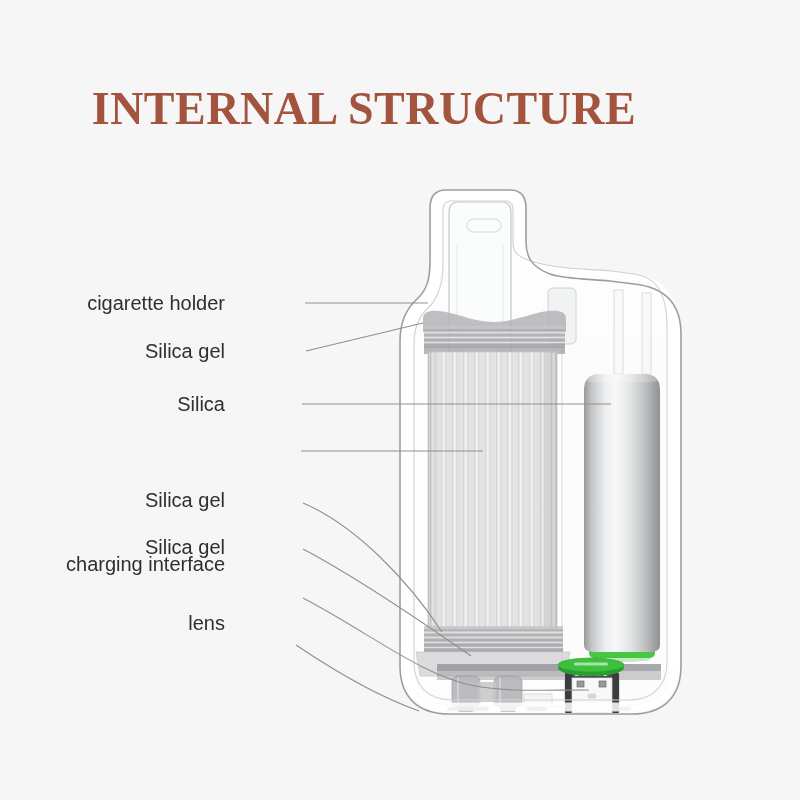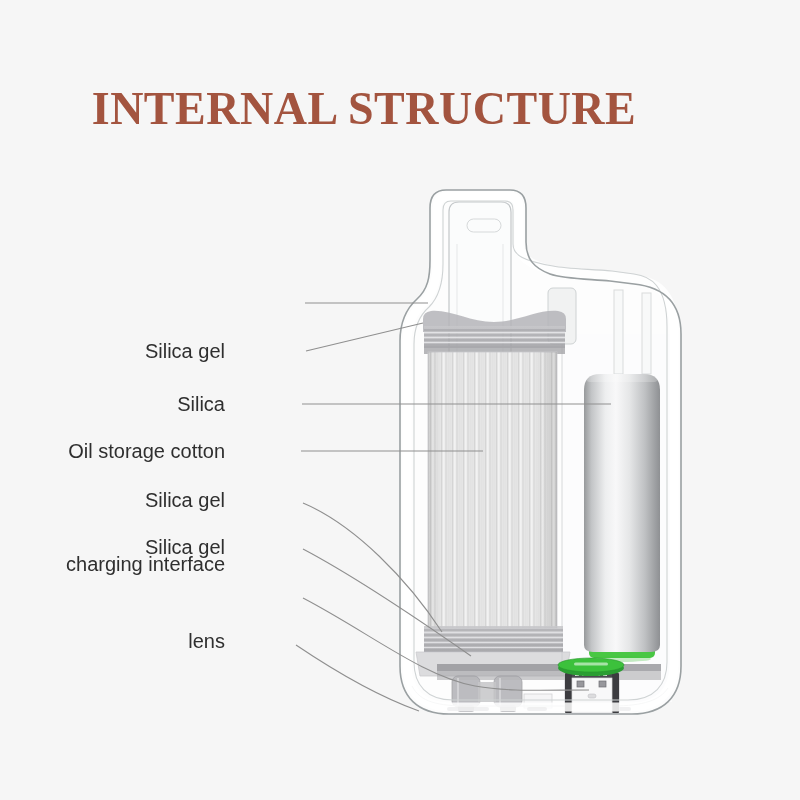--- a/index.html
+++ b/index.html
@@ -176,21 +176,21 @@
       <path class="leader" d="M306 351 L423 323"></path>
       <path class="leader" d="M302 404 L611 404"></path>
       <path class="leader" d="M301 451 L483 451"></path>
       <path class="leader" d="M303 503 C355 525 408 580 442 632"></path>
       <path class="leader" d="M303 549 C358 578 428 626 471 656"></path>
       <path class="leader" d="M303 598 C370 633 422 676 475 686 C510 692 542 690 589 690"></path>
       <path class="leader" d="M296 645 C345 678 388 700 419 711"></path>
     </g>
   </svg>
 
+  <div class="part-label" style="top:303px">cigarette holder</div>
   <div class="part-label" style="top:351px">Silica gel</div>
   <div class="part-label" style="top:404px">Silica</div>
-  <div class="part-label" style="top:451px">Oil storage cotton</div>
   <div class="part-label" style="top:500px">Silica gel</div>
   <div class="part-label" style="top:547px">Silica gel</div>
   <div class="part-label" style="top:564px">charging interface</div>
-  <div class="part-label" style="top:641px">lens</div>
+  <div class="part-label" style="top:623px">lens</div>
 
 </div>
 
 </body></html>

